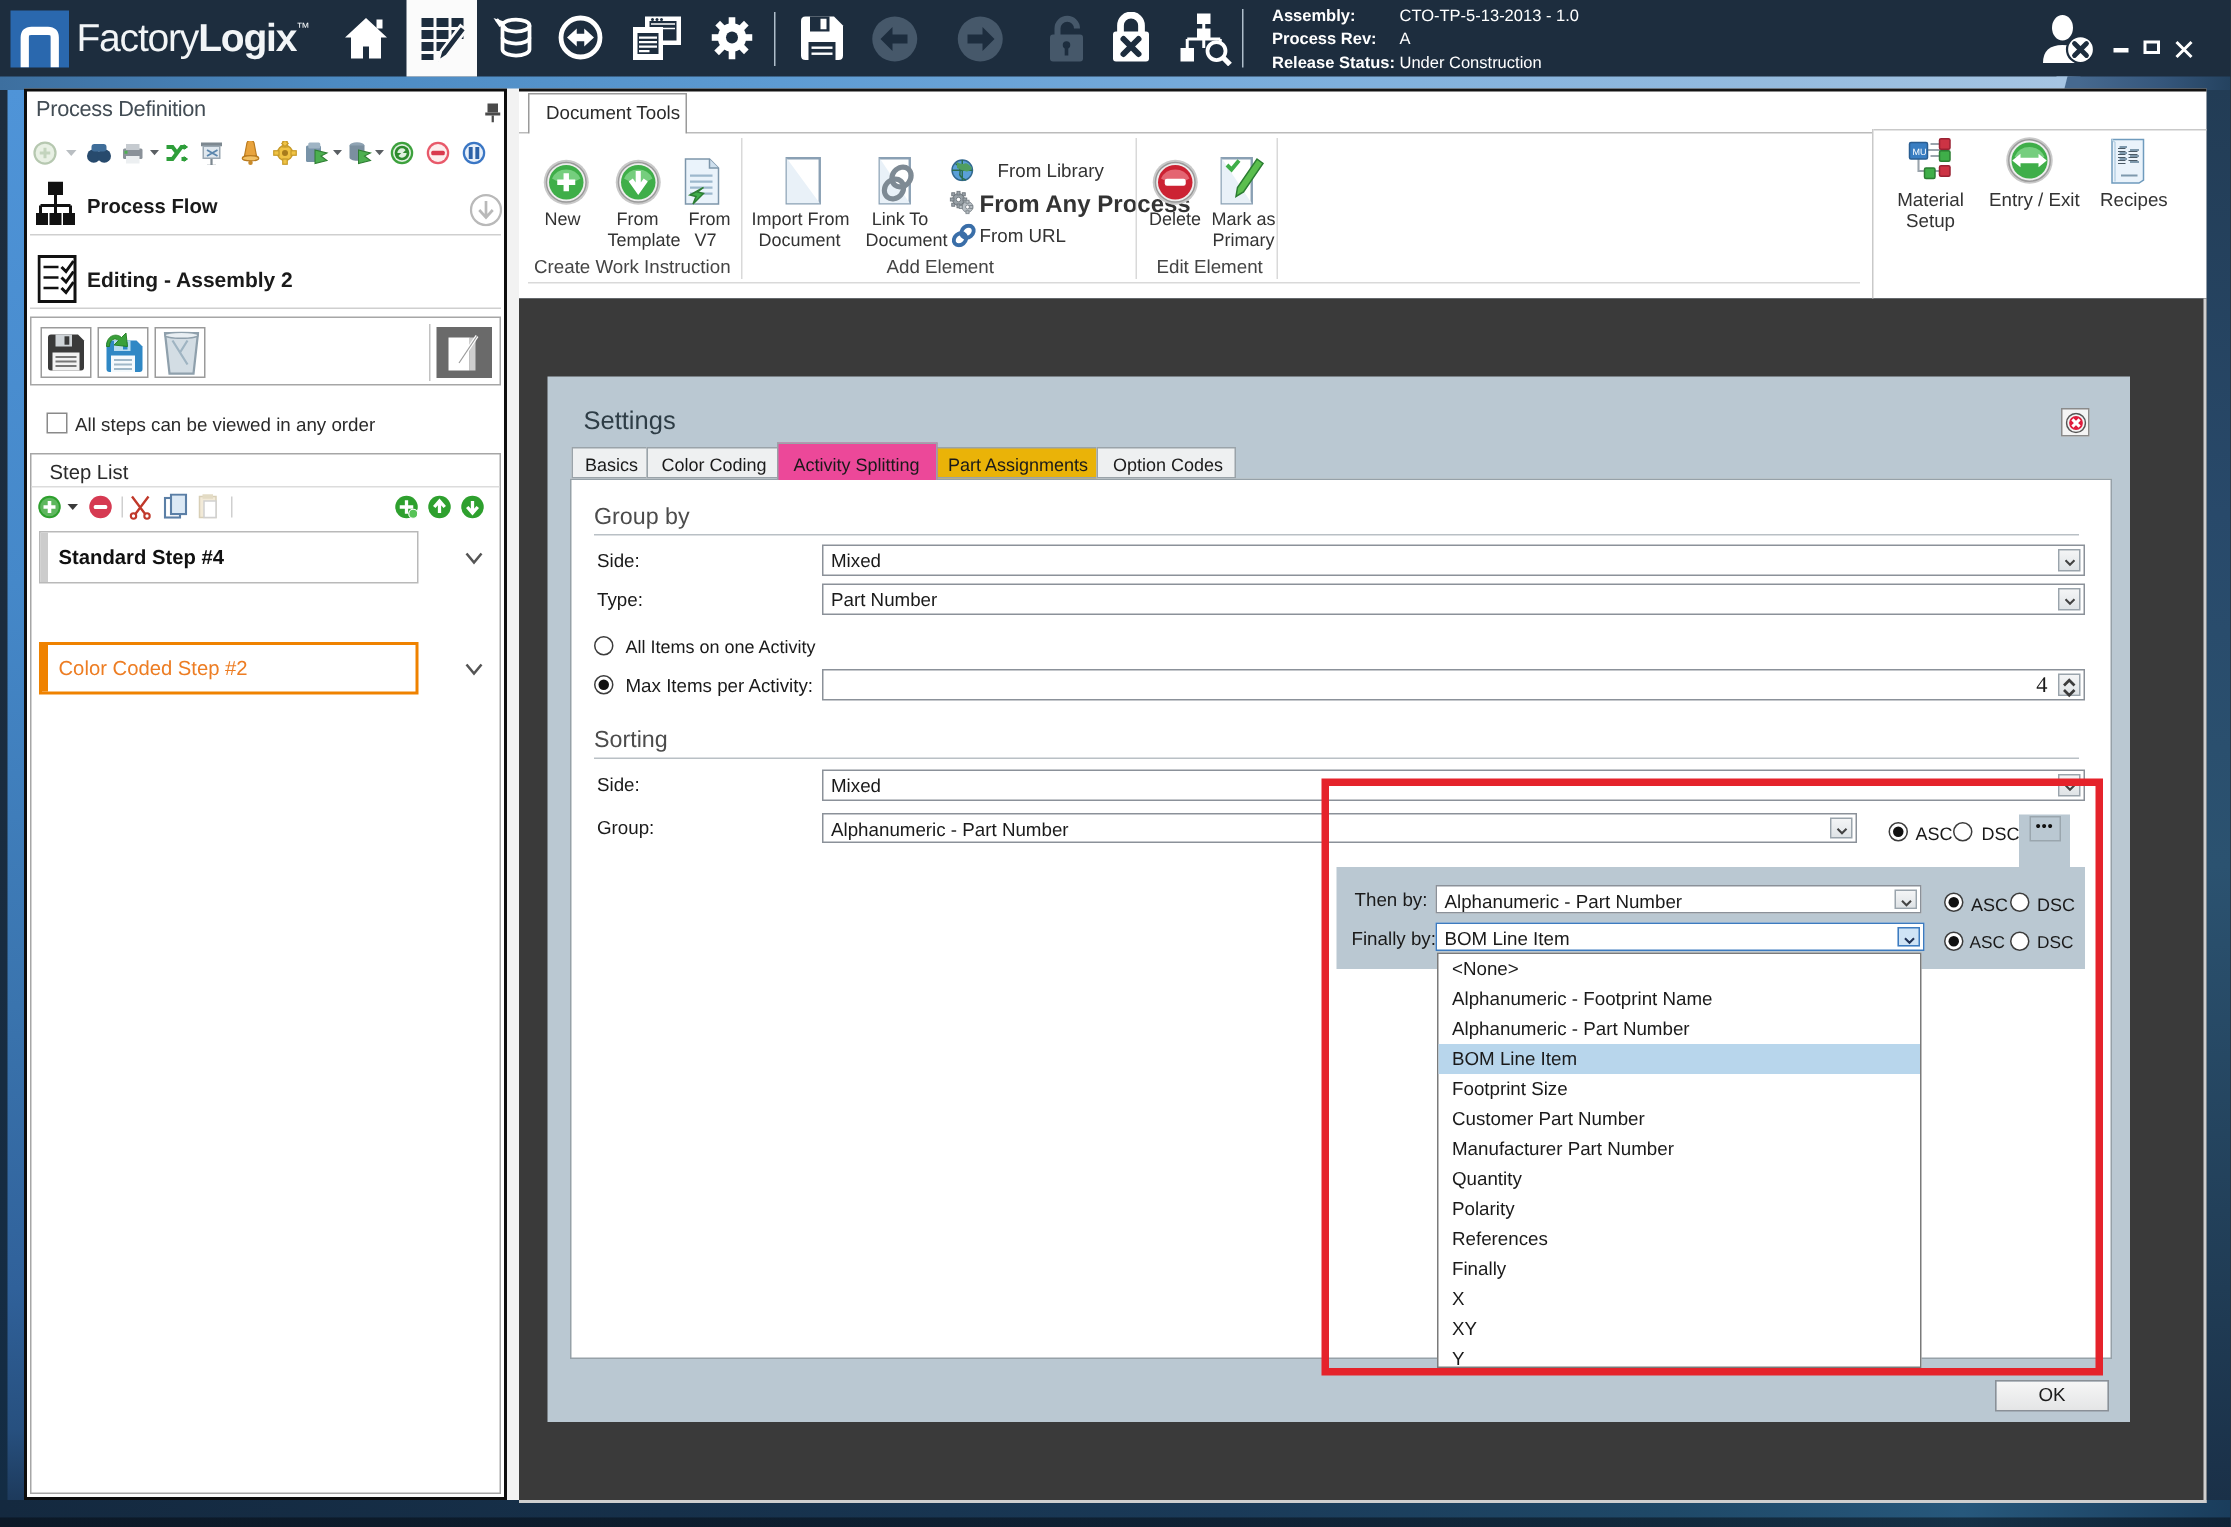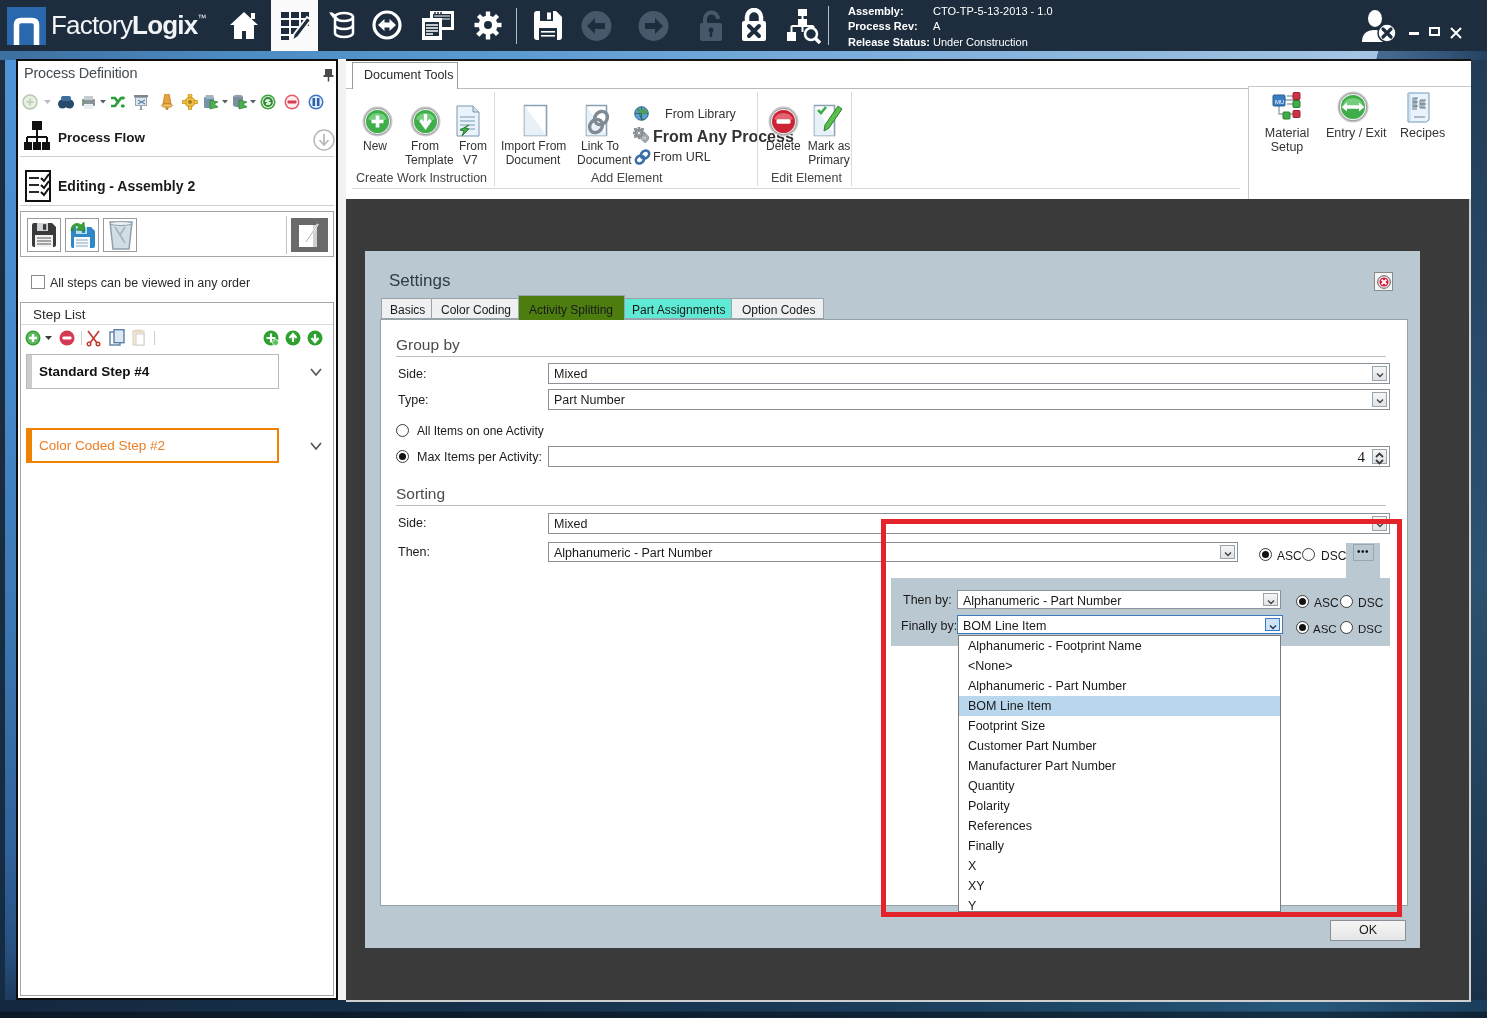--- a/index.html
+++ b/index.html
@@ -569,27 +569,27 @@
 </div>
 
 <div class="abs" style="left:380px;top:319px;width:1028px;height:587px;background:#fff;border:1px solid #96a1a8;box-sizing:border-box;"></div>
 
 <div class="abs" style="left:381px;top:298px;width:51px;height:21px;background:#eef0f1;border:1px solid #9aa3a9;box-sizing:border-box;">
     <div class="t" style="left:8px;top:4px;font-size:12px;">Basics</div>
   </div>
 <div class="abs" style="left:431px;top:298px;width:88px;height:21px;background:#eef0f1;border:1px solid #9aa3a9;box-sizing:border-box;">
     <div class="t" style="left:9px;top:4px;font-size:12px;">Color Coding</div>
   </div>
-<div class="abs" style="left:624px;top:298px;width:108px;height:21px;background:#5eead4;border:1px solid #9aa3a9;box-sizing:border-box;">
+<div class="abs" style="left:624px;top:298px;width:108px;height:21px;background:#eab308;border:1px solid #9aa3a9;box-sizing:border-box;">
     <div class="t" style="left:7px;top:4px;font-size:12px;">Part Assignments</div>
   </div>
 <div class="abs" style="left:731px;top:298px;width:93px;height:21px;background:#eef0f1;border:1px solid #9aa3a9;box-sizing:border-box;">
     <div class="t" style="left:10px;top:4px;font-size:12px;">Option Codes</div>
   </div>
-<div class="abs" style="left:518px;top:295px;width:107px;height:25px;background:#4d7c0f;border:1px solid #9aa3a9;border-bottom:none;box-sizing:border-box;text-align:right;">
+<div class="abs" style="left:518px;top:295px;width:107px;height:25px;background:#ec4899;border:1px solid #9aa3a9;border-bottom:none;box-sizing:border-box;text-align:right;">
     <div class="t" style="left:10px;top:7px;font-size:12px;">Activity Splitting</div>
   </div>
 
 <div class="t" style="left:396px;top:336px;font-size:15.5px;color:#4c4c4c;">Group by</div>
 <div class="hline" style="left:396px;top:356px;width:990px;"></div>
 <div class="t" style="left:398px;top:367px;font-size:12.5px;">Side:</div>
 <div class="dd" style="left:548px;top:363px;width:842px;height:21px;">
     <span class="v">Mixed</span>
  <div class="ar">
       <svg width="10" height="8" viewBox="0 0 10 8">
@@ -624,21 +624,21 @@
 <div class="hline" style="left:396px;top:505px;width:990px;"></div>
 <div class="t" style="left:398px;top:516px;font-size:12.5px;">Side:</div>
 <div class="dd" style="left:548px;top:513px;width:842px;height:21px;">
     <span class="v">Mixed</span>
  <div class="ar">
       <svg width="10" height="8" viewBox="0 0 10 8">
         <path d="M2 2.5 l3 3 3-3" fill="none" stroke="#444" stroke-width="1.4"></path>
       </svg>
     </div>
   </div>
-<div class="t" style="left:398px;top:545px;font-size:12.5px;">Then:</div>
+<div class="t" style="left:398px;top:545px;font-size:12.5px;">Group:</div>
 <div class="dd" style="left:548px;top:542px;width:690px;height:20px;">
     <span class="v">Alphanumeric - Part Number</span>
  <div class="ar">
       <svg width="10" height="8" viewBox="0 0 10 8">
         <path d="M2 2.5 l3 3 3-3" fill="none" stroke="#444" stroke-width="1.4"></path>
       </svg>
     </div>
   </div>
 <div class="radio sel" style="left:1259px;top:548px;"></div>
 <div class="t" style="left:1277px;top:549px;font-size:12px;">ASC</div>
@@ -671,22 +671,22 @@
         <path d="M2 2.5 l3 3 3-3" fill="none" stroke="#235" stroke-width="1.4"></path>
       </svg>
     </div>
   </div>
 <div class="radio sel" style="left:1296px;top:621px;"></div>
 <div class="t" style="left:1313px;top:623px;font-size:11.5px;">ASC</div>
 <div class="radio" style="left:1340px;top:621px;"></div>
 <div class="t" style="left:1358px;top:623px;font-size:11.5px;">DSC</div>
 
 <div class="abs" style="left:958px;top:635px;width:323px;height:277px;background:#fff;border:1px solid #7a7a7a;box-sizing:border-box;font-size:12.5px;color:#1a1a1a;">
+ <div style="height:20px;line-height:20px;padding-left:9px;">&lt;None&gt;</div>
  <div style="height:20px;line-height:20px;padding-left:9px;">Alphanumeric - Footprint Name</div>
- <div style="height:20px;line-height:20px;padding-left:9px;">&lt;None&gt;</div>
  <div style="height:20px;line-height:20px;padding-left:9px;">Alphanumeric - Part Number</div>
  <div style="height:20px;line-height:20px;padding-left:9px;background:#b8d6ec;">BOM Line Item</div>
  <div style="height:20px;line-height:20px;padding-left:9px;">Footprint Size</div>
  <div style="height:20px;line-height:20px;padding-left:9px;">Customer Part Number</div>
  <div style="height:20px;line-height:20px;padding-left:9px;">Manufacturer Part Number</div>
  <div style="height:20px;line-height:20px;padding-left:9px;">Quantity</div>
  <div style="height:20px;line-height:20px;padding-left:9px;">Polarity</div>
  <div style="height:20px;line-height:20px;padding-left:9px;">References</div>
  <div style="height:20px;line-height:20px;padding-left:9px;">Finally</div>
  <div style="height:20px;line-height:20px;padding-left:9px;">X</div>

